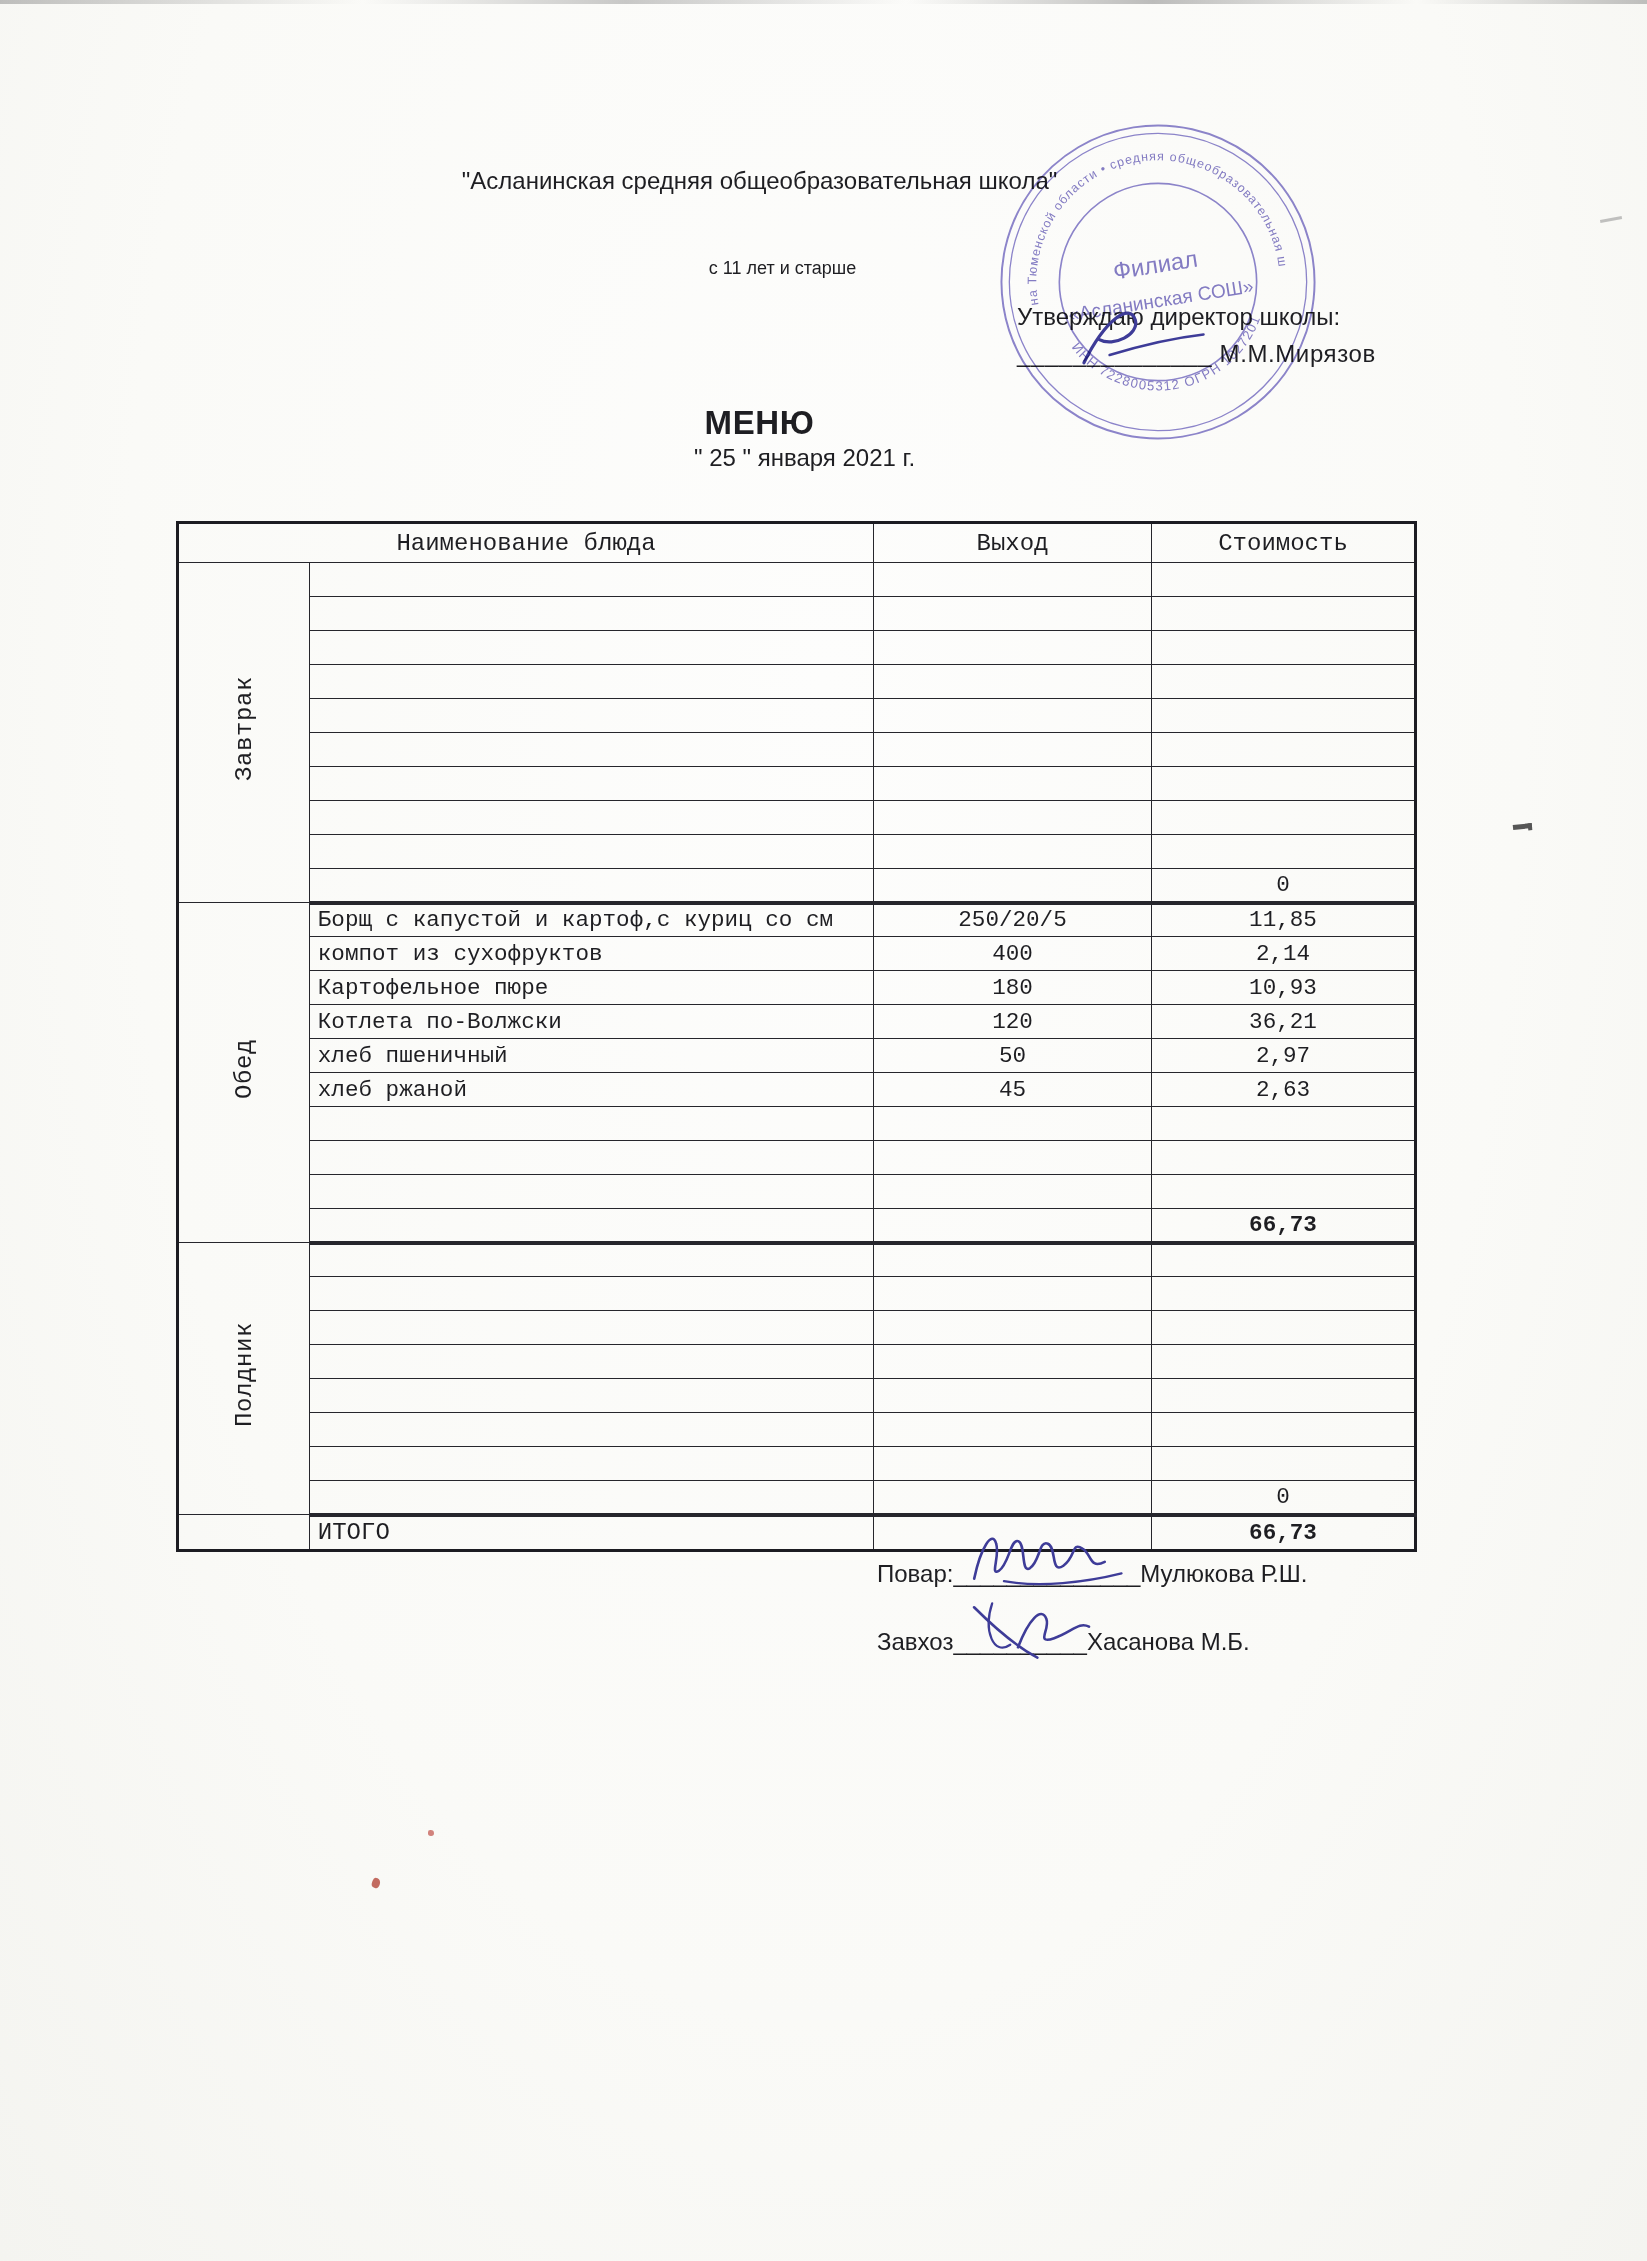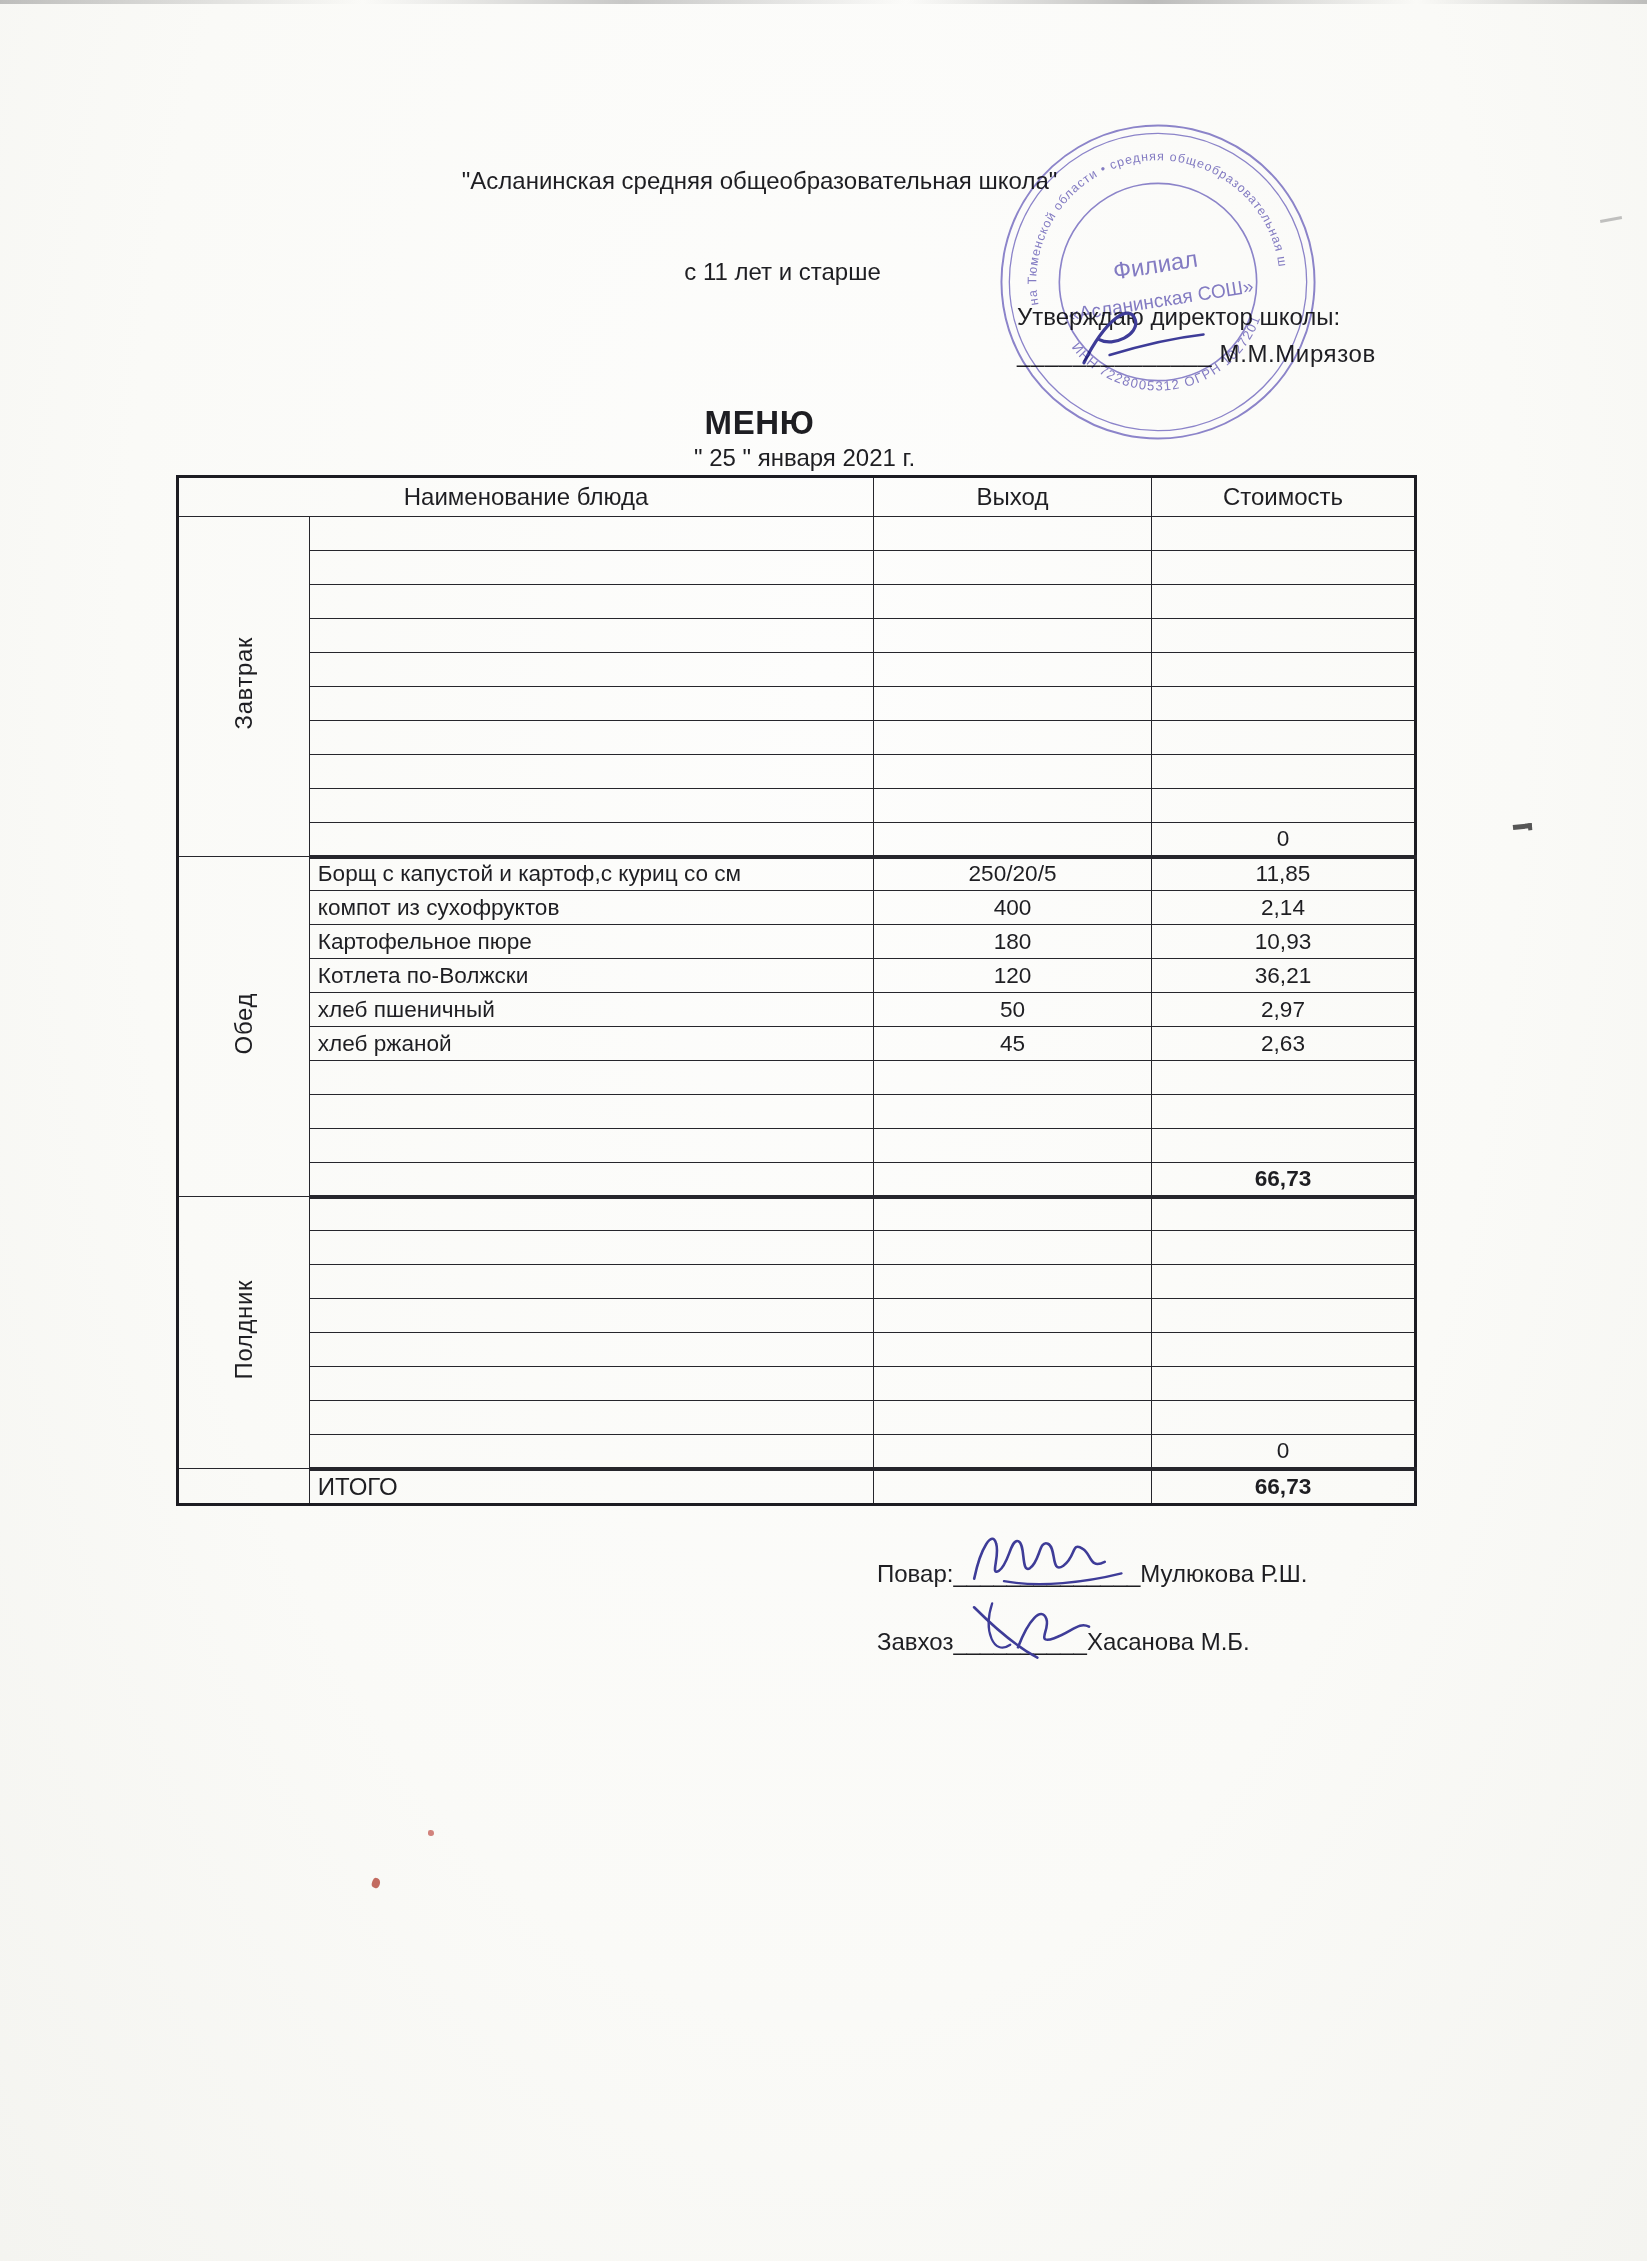--- a/index.html
+++ b/index.html
@@ -16,38 +16,38 @@
 
   
   .scan-top-edge {
     top:0; left:0; width:1647px; height:3.9px; opacity:.45;
     background:linear-gradient(90deg,#777 0%,transparent 22%,#888 38%,transparent 55%,#6f6f6f 70%,transparent 86%,#777 100%);
   }
   .speck { border-radius:40% 60% 50% 50%; }
 
   
   .org-block { top:161px; left:65px; width:1389px; text-align:center; font-size:24px; line-height:39px; }
-  .age-note { top:258px; left:647px; width:271px; text-align:center; font-size:24px; }
+  .age-note { top:258px; left:647px; width:271px; text-align:center; font-size:18px; }
   .approval { top:298px; left:1017px; width:452px; font-size:24px; line-height:37px; }
   .approval .sig-line { letter-spacing:0.6px; }
 
   .title-block { top:404px; left:65px; width:1389px; text-align:center; font-weight:bold; font-size:33px; letter-spacing:0.6px; }
   .date-block  { top:444px; left:65px; width:1479px; text-align:center; font-size:24px; }
 
   
   .stamp { top:111px; left:987px; width:342px; height:342px; transform:rotate(-9deg); opacity:.85; mix-blend-mode:multiply; }
   .stamp text { fill:#6f66bd; }
   .stamp .ring { stroke:#7a71c6; fill:none; }
 
   
   .sig { overflow:visible; }
   .sig path { fill:none; stroke:#3e3c98; stroke-linecap:round; stroke-linejoin:round; }
 
   
-  .table-wrap { top:475px; left:176px; }
+  .table-wrap { top:521px; left:176px;font-family:Liberation Mono, monospace; }
   table { border-collapse:collapse; table-layout:fixed; width:1238px; border:3.2px solid #1c1c22; }
   col.c0 { width:132px; } col.c1 { width:564px; } col.c2 { width:278px; } col.c3 { width:264px; }
   td { border:1.9px solid #26262c; height:34px; font-size:22.6px; padding:0 7.8px; vertical-align:middle; }
   thead td { height:40px; text-align:center; font-size:24px; padding:0; }
   tr.section-end td { border-bottom-width:4.5px; }
   .vcell { text-align:center; }
   .vlabel { writing-mode:vertical-rl; transform:rotate(180deg); font-size:24px; letter-spacing:0.6px; display:inline-block; }
   .c-name { text-align:left; }
   .c-out, .c-cost { text-align:center; }
   .bold { font-weight:bold; }

